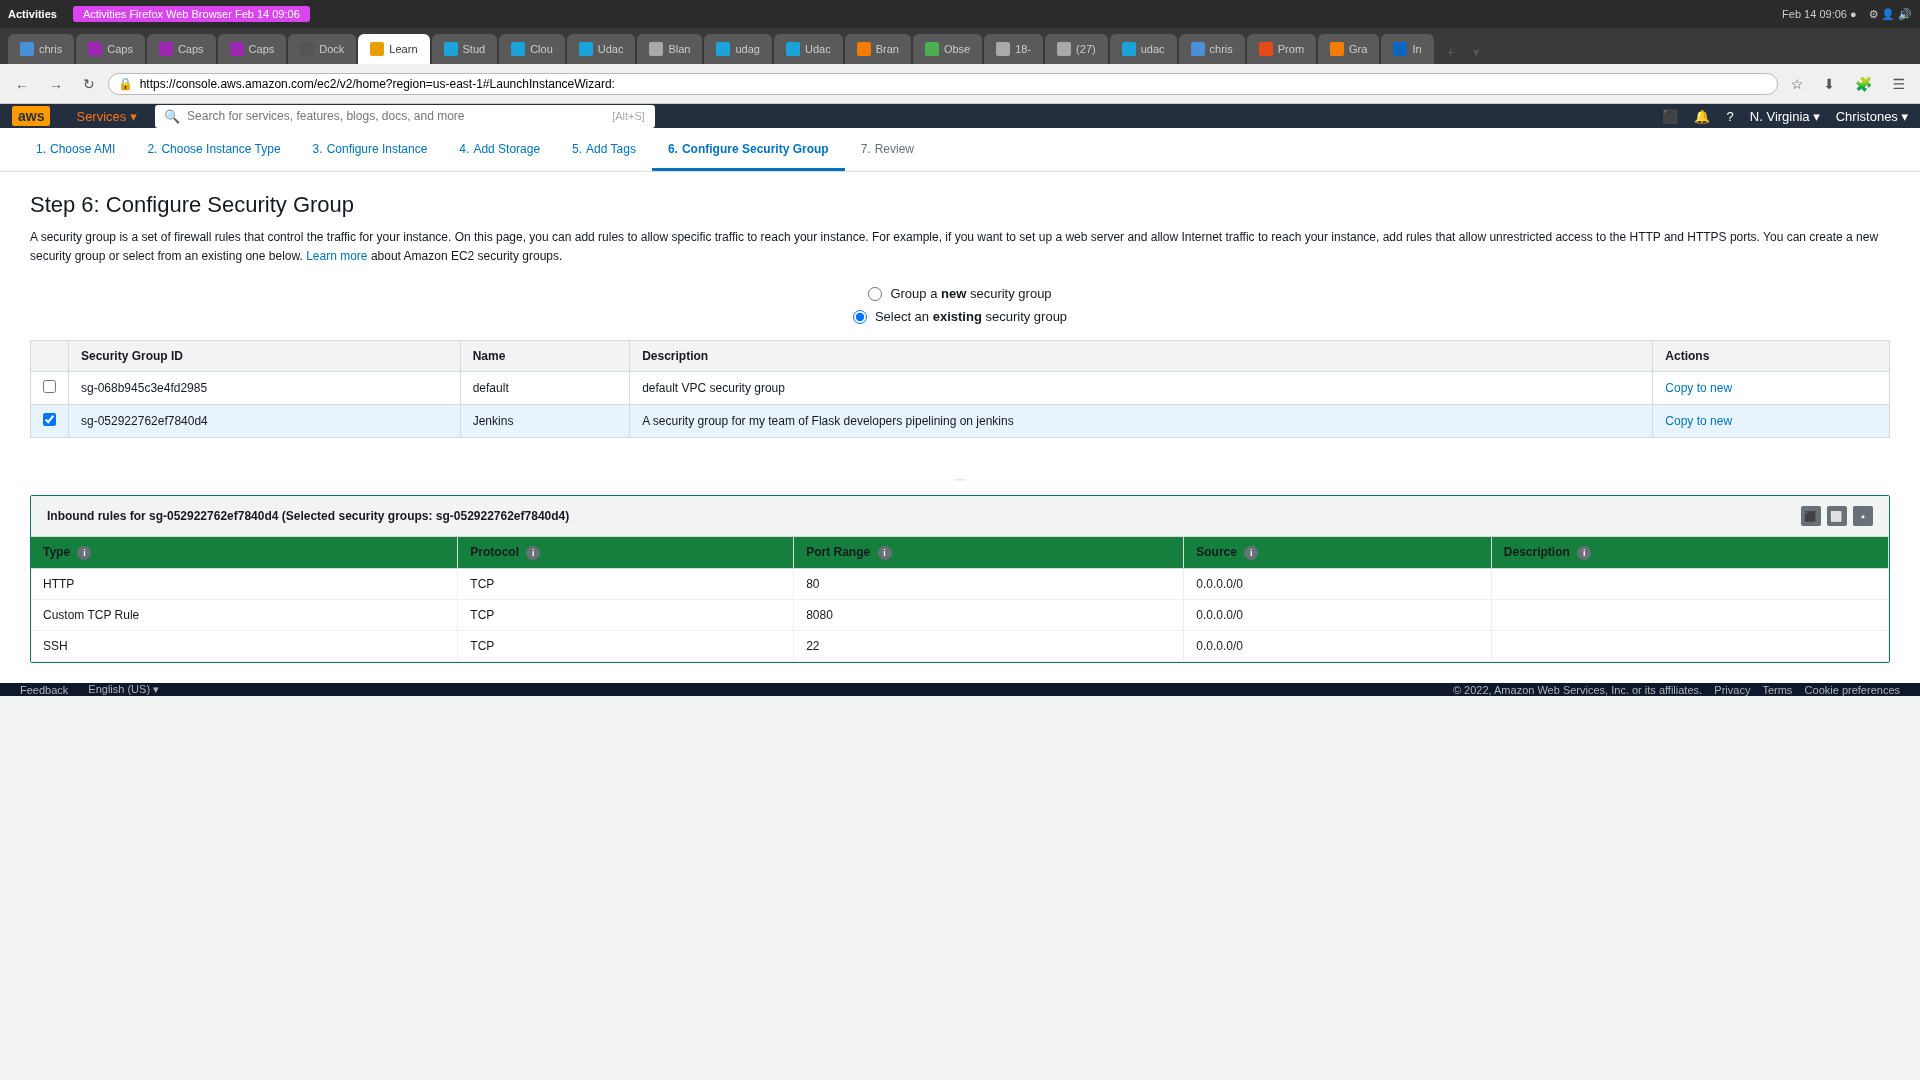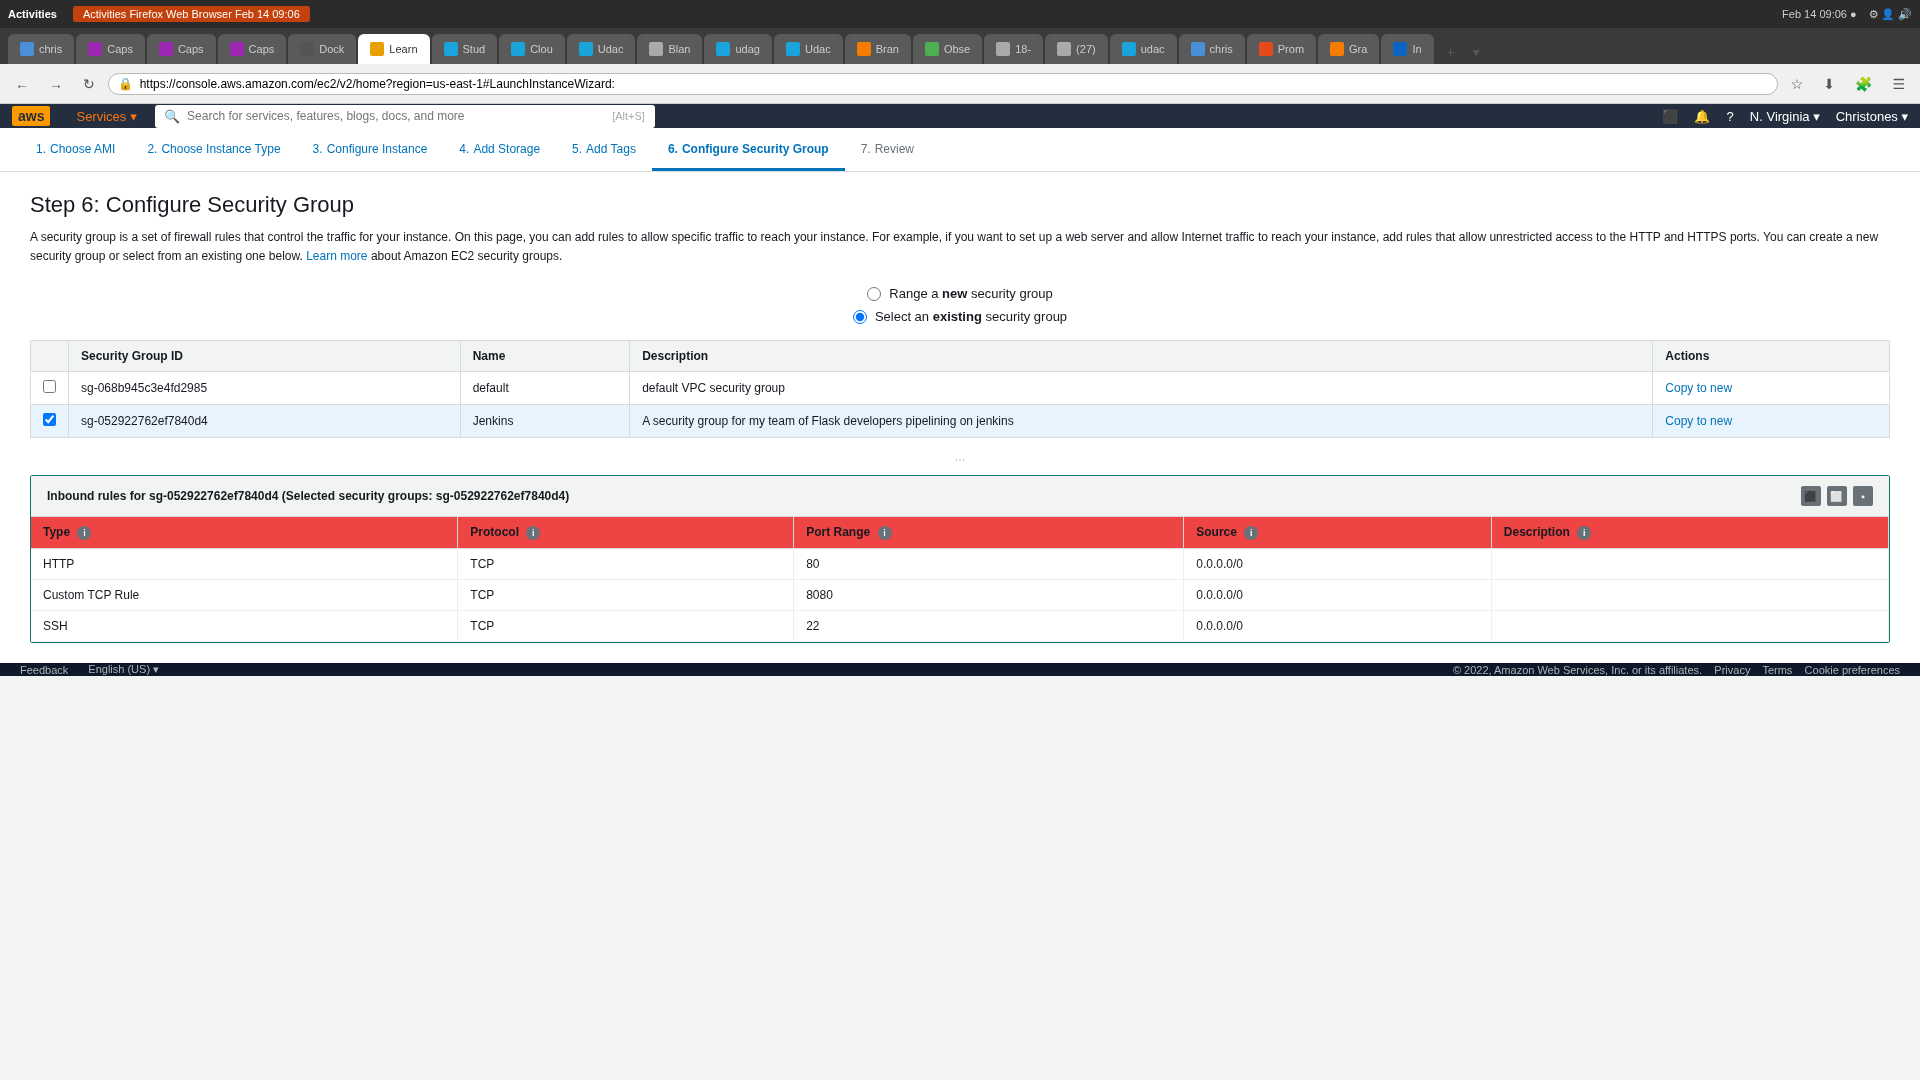--- a/index.html
+++ b/index.html
@@ -40,53 +40,53 @@
     .page-title { font-size: 22px; font-weight: normal; color: #16191f; margin-bottom: 10px; }
     .page-desc { font-size: 12px; color: #16191f; line-height: 1.6; margin-bottom: 20px; max-width: 100%; }
     .page-desc a { color: #0073bb; text-decoration: none; }
 
     
     .radio-group { margin-bottom: 16px; display: flex; flex-direction: column; align-items: center; gap: 8px; }
     .radio-option { display: flex; align-items: center; gap: 8px; font-size: 13px; cursor: pointer; }
     .radio-option input[type=radio] { cursor: pointer; width: 14px; height: 14px; }
 
     
-    .sg-table { width: 100%; border-collapse: collapse; margin-bottom: 16px; }
+    .sg-table { width: 100%; border-collapse: collapse; margin-bottom: 36px; }
     .sg-table th { background: #f2f3f3; padding: 8px 12px; text-align: left; font-size: 12px; font-weight: bold; color: #16191f; border: 1px solid #d5dbdb; }
     .sg-table td { padding: 8px 12px; font-size: 12px; border: 1px solid #d5dbdb; color: #16191f; }
     .sg-table tr.selected td { background: #e8f4fd; }
     .sg-table .checkbox-cell { width: 30px; }
     .sg-table .actions-cell a { color: #0073bb; text-decoration: none; cursor: pointer; }
 
     
     .inbound-section { background: #fff; border: 1px solid #0f766e; border-radius: 2px; }
     .inbound-header { background: #f2f3f3; padding: 10px 16px; font-size: 12px; font-weight: bold; border-bottom: 1px solid #d5dbdb; display: flex; justify-content: space-between; align-items: center; }
     .inbound-header-icons { display: flex; gap: 6px; }
     .inbound-header-icon { width: 20px; height: 20px; background: #687078; border-radius: 2px; cursor: pointer; display: flex; align-items: center; justify-content: center; color: #fff; font-size: 10px; }
     .rules-table { width: 100%; border-collapse: collapse; }
-    .rules-table th { background: #ef4444; padding: 8px 12px; text-align: left; font-size: 12px; font-weight: bold; color: #16191f; border-bottom: 1px solid #d5dbdb; border-right: 1px solid #d5dbdb; }
+    .rules-table th { background: #15803d; padding: 8px 12px; text-align: left; font-size: 12px; font-weight: bold; color: #16191f; border-bottom: 1px solid #d5dbdb; border-right: 1px solid #d5dbdb; }
     .rules-table td { padding: 8px 12px; font-size: 12px; border-bottom: 1px solid #eee; border-right: 1px solid #eee; color: #16191f; }
     .info-icon { display: inline-flex; align-items: center; justify-content: center; width: 14px; height: 14px; background: #687078; border-radius: 50%; color: #fff; font-size: 9px; margin-left: 4px; cursor: pointer; vertical-align: middle; }
 
     
     .footer-actions { background: #fff; border-top: 1px solid #d5dbdb; padding: 14px 20px; display: flex; justify-content: flex-end; align-items: center; gap: 10px; margin-top: 20px; }
     .btn { padding: 7px 16px; font-size: 13px; border-radius: 3px; cursor: pointer; border: 1px solid; }
     .btn-cancel { background: #fff; border-color: #879596; color: #16191f; }
     .btn-prev { background: #fff; border-color: #879596; color: #16191f; }
     .btn-primary { background: #0073bb; border-color: #0073bb; color: #fff; }
 
     
     .page-footer { background: #0f172a; color: #aab7b8; font-size: 11px; padding: 0 20px; display: flex; align-items: center; gap: 20px; }
     .page-footer a { color: #aab7b8; text-decoration: none; }
     .page-footer .footer-right { margin-left: auto; }
 
     
     .linux-taskbar { background: #2b2b2b; color: #ccc; height: 28px; display: flex; align-items: center; padding: 0 8px; font-size: 11px; }
     .taskbar-app-btn { padding: 2px 10px; margin-right: 4px; border-radius: 3px; cursor: pointer; font-size: 11px; color: #ccc; }
-    .taskbar-app-btn.active { background: #c2410c; color: #fff; }
+    .taskbar-app-btn.active { background: #d946ef; color: #fff; }
     .taskbar-time { margin-left: auto; }
 
     .divider-handle { text-align: center; color: #aaa; font-size: 10px; margin: 10px 0; }
   </style>
 </head>
 <body>
 
 <div class="linux-taskbar">
   <span style="margin-right:16px; color:#fff; font-weight:bold;">Activities</span>
   <span class="taskbar-app-btn active">Activities  Firefox Web Browser  Feb 14  09:06</span>
@@ -262,21 +262,21 @@
   <p class="page-desc">
     <span>A security group is a set of firewall rules that control the traffic for your instance. On this page, you can add rules to allow specific traffic to reach your instance. For example, if you want to set up a web server and allow Internet traffic to reach your instance, add rules that allow unrestricted access to the HTTP and HTTPS ports. You can create a new security group or select from an existing one below.</span>
     <a href="#">Learn more</a>
     <span> about Amazon EC2 security groups.</span>
   </p>
 
   <div class="radio-group">
     <label class="radio-option">
       <input type="radio" name="sg_assign" value="new" style="">
       <span>
-        <span>Range a</span>
+        <span>Group a</span>
         <strong>new</strong>
         <span>security group</span>
       </span>
     </label>
     <label class="radio-option">
       <input type="radio" name="sg_assign" value="existing" checked="" style="">
       <span>
         <span>Select an</span>
         <strong>existing</strong>
         <span>security group</span>

